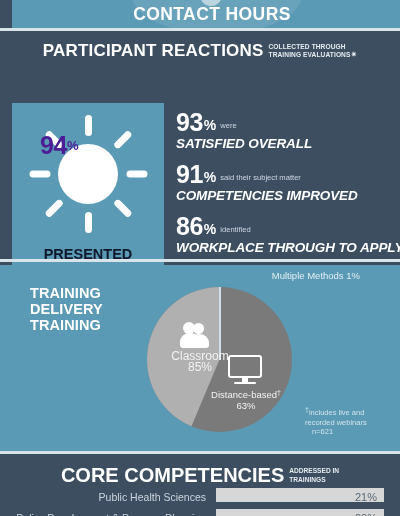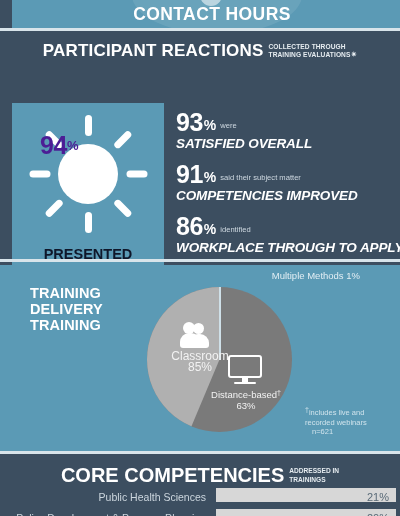--- a/index.html
+++ b/index.html
@@ -375,21 +375,20 @@
     box-sizing: border-box;
     color: #ccd6de;
     font-size: 10.5px;
     white-space: nowrap;
   }
   .comp-bar-track {
     position: absolute;
     left: 216px; top: 0;
     width: 168px; height: 14px;
     background: #d7d7d7;
-    padding-left: 12px;
   }
   .comp-bar-value {
     position: absolute;
     right: 7px; top: 0;
     line-height: 18px;
     color: #5a6b78;
     font-size: 11px;
   }
 </style>
 </head>

